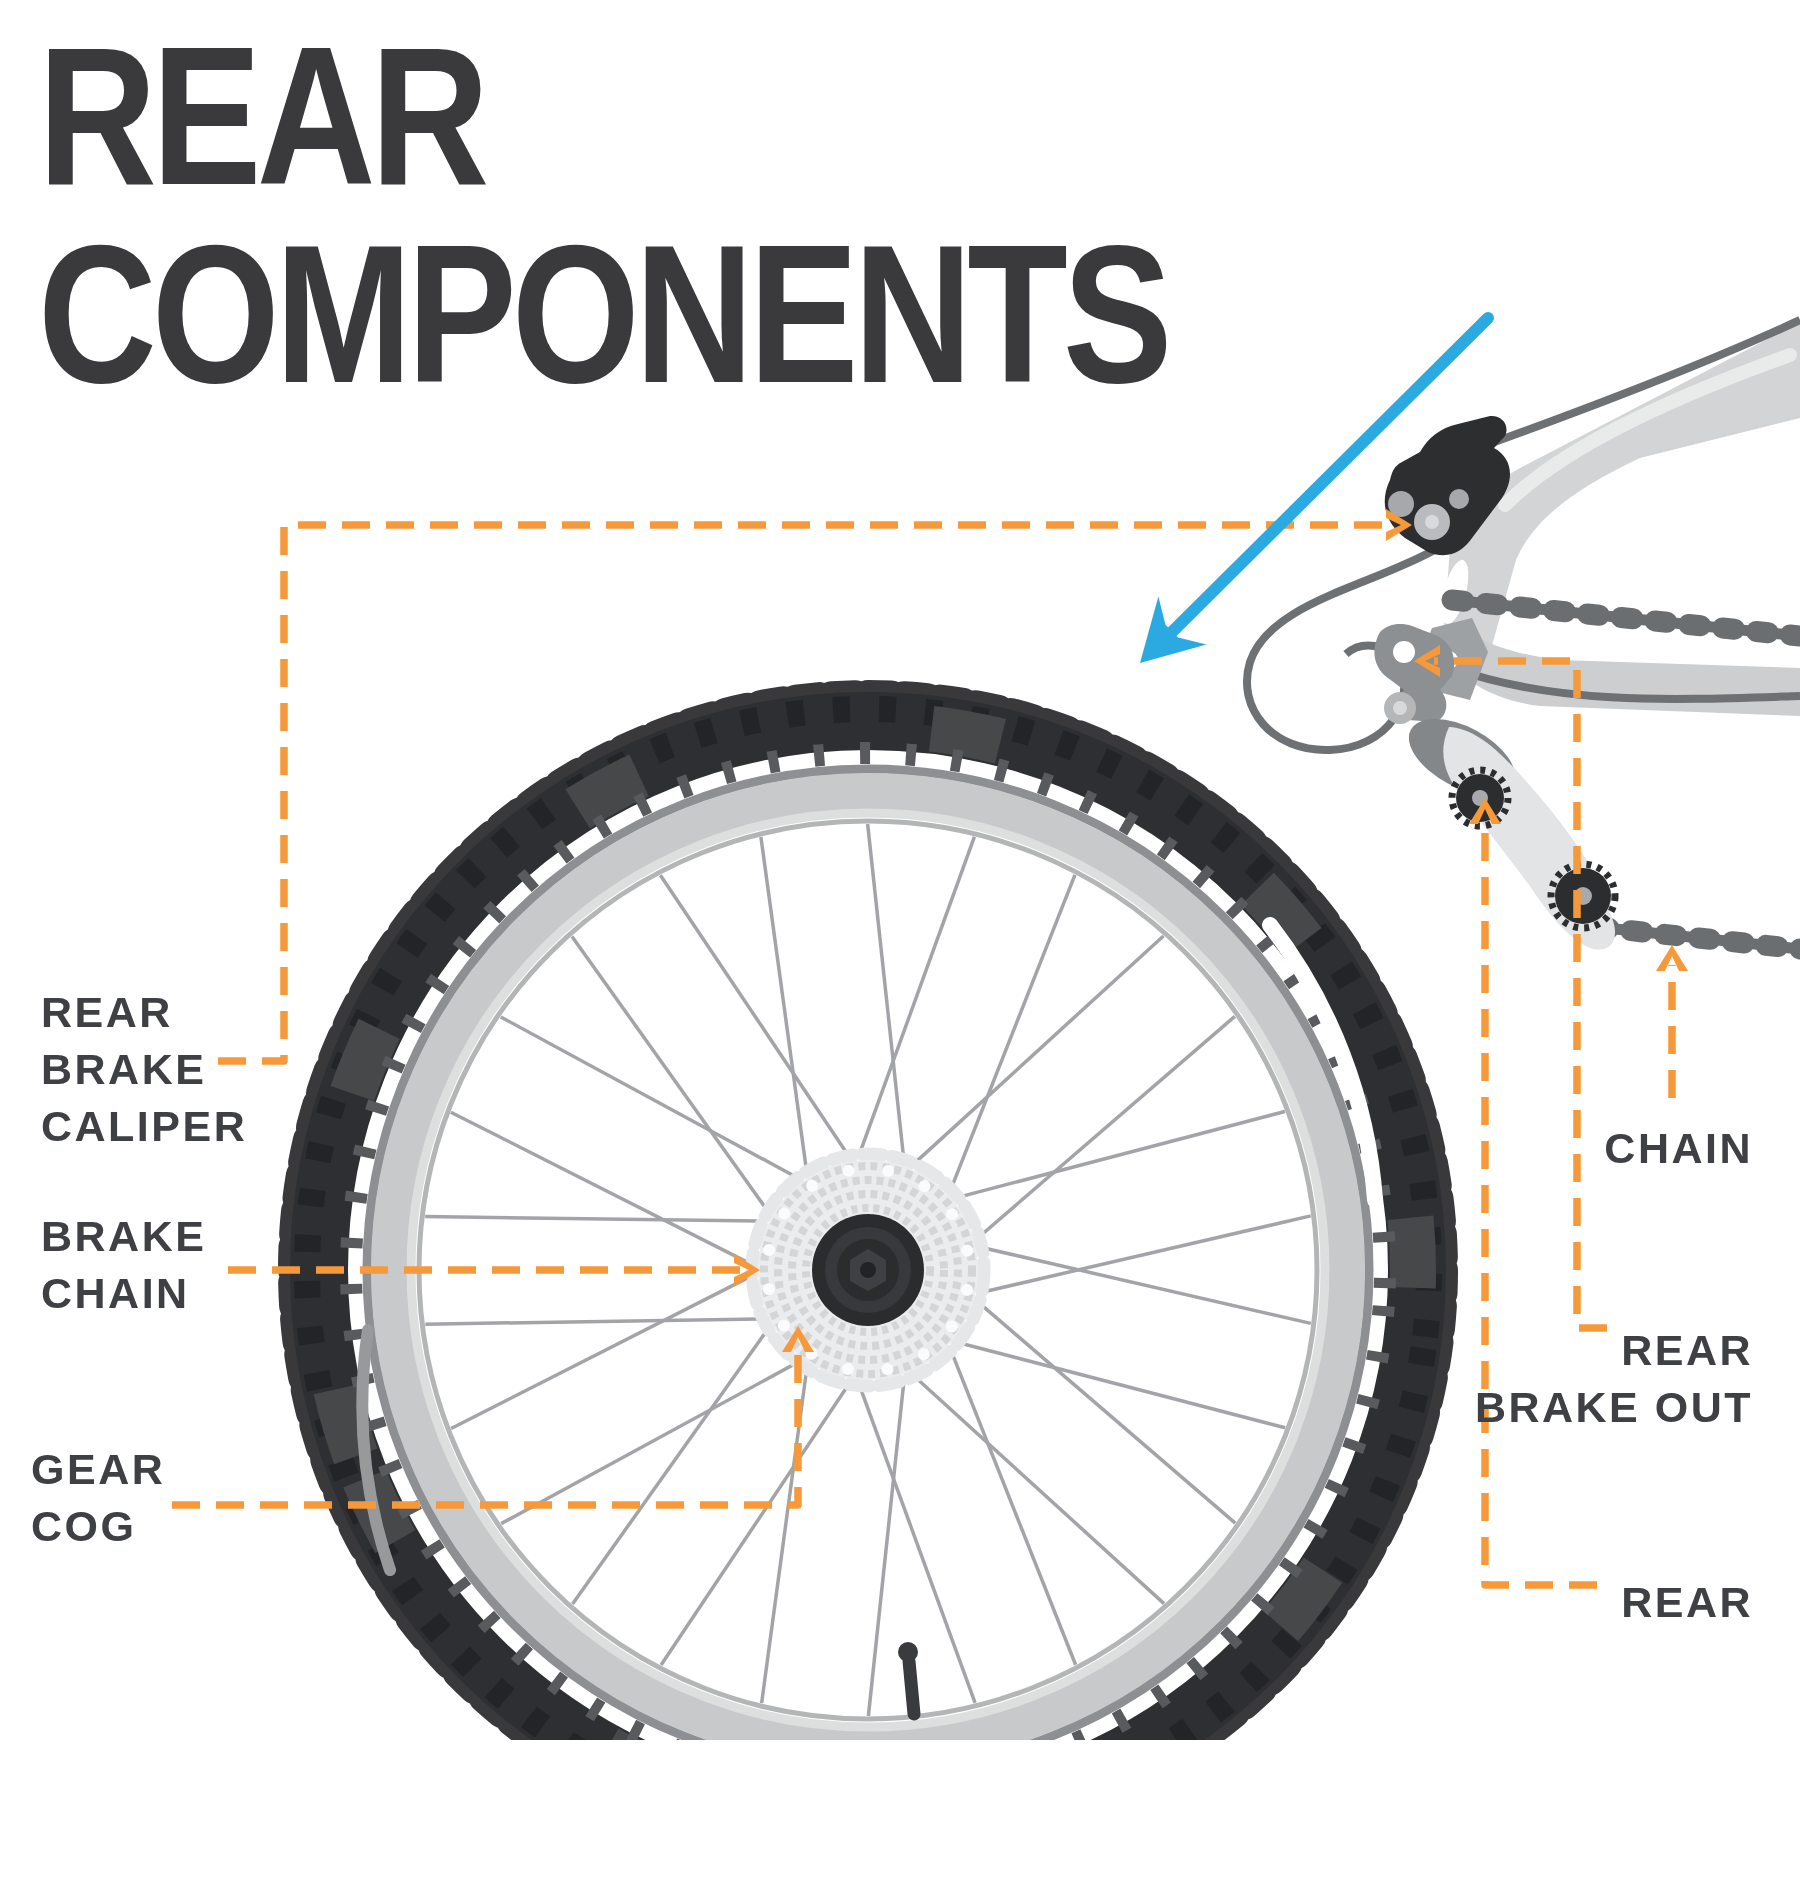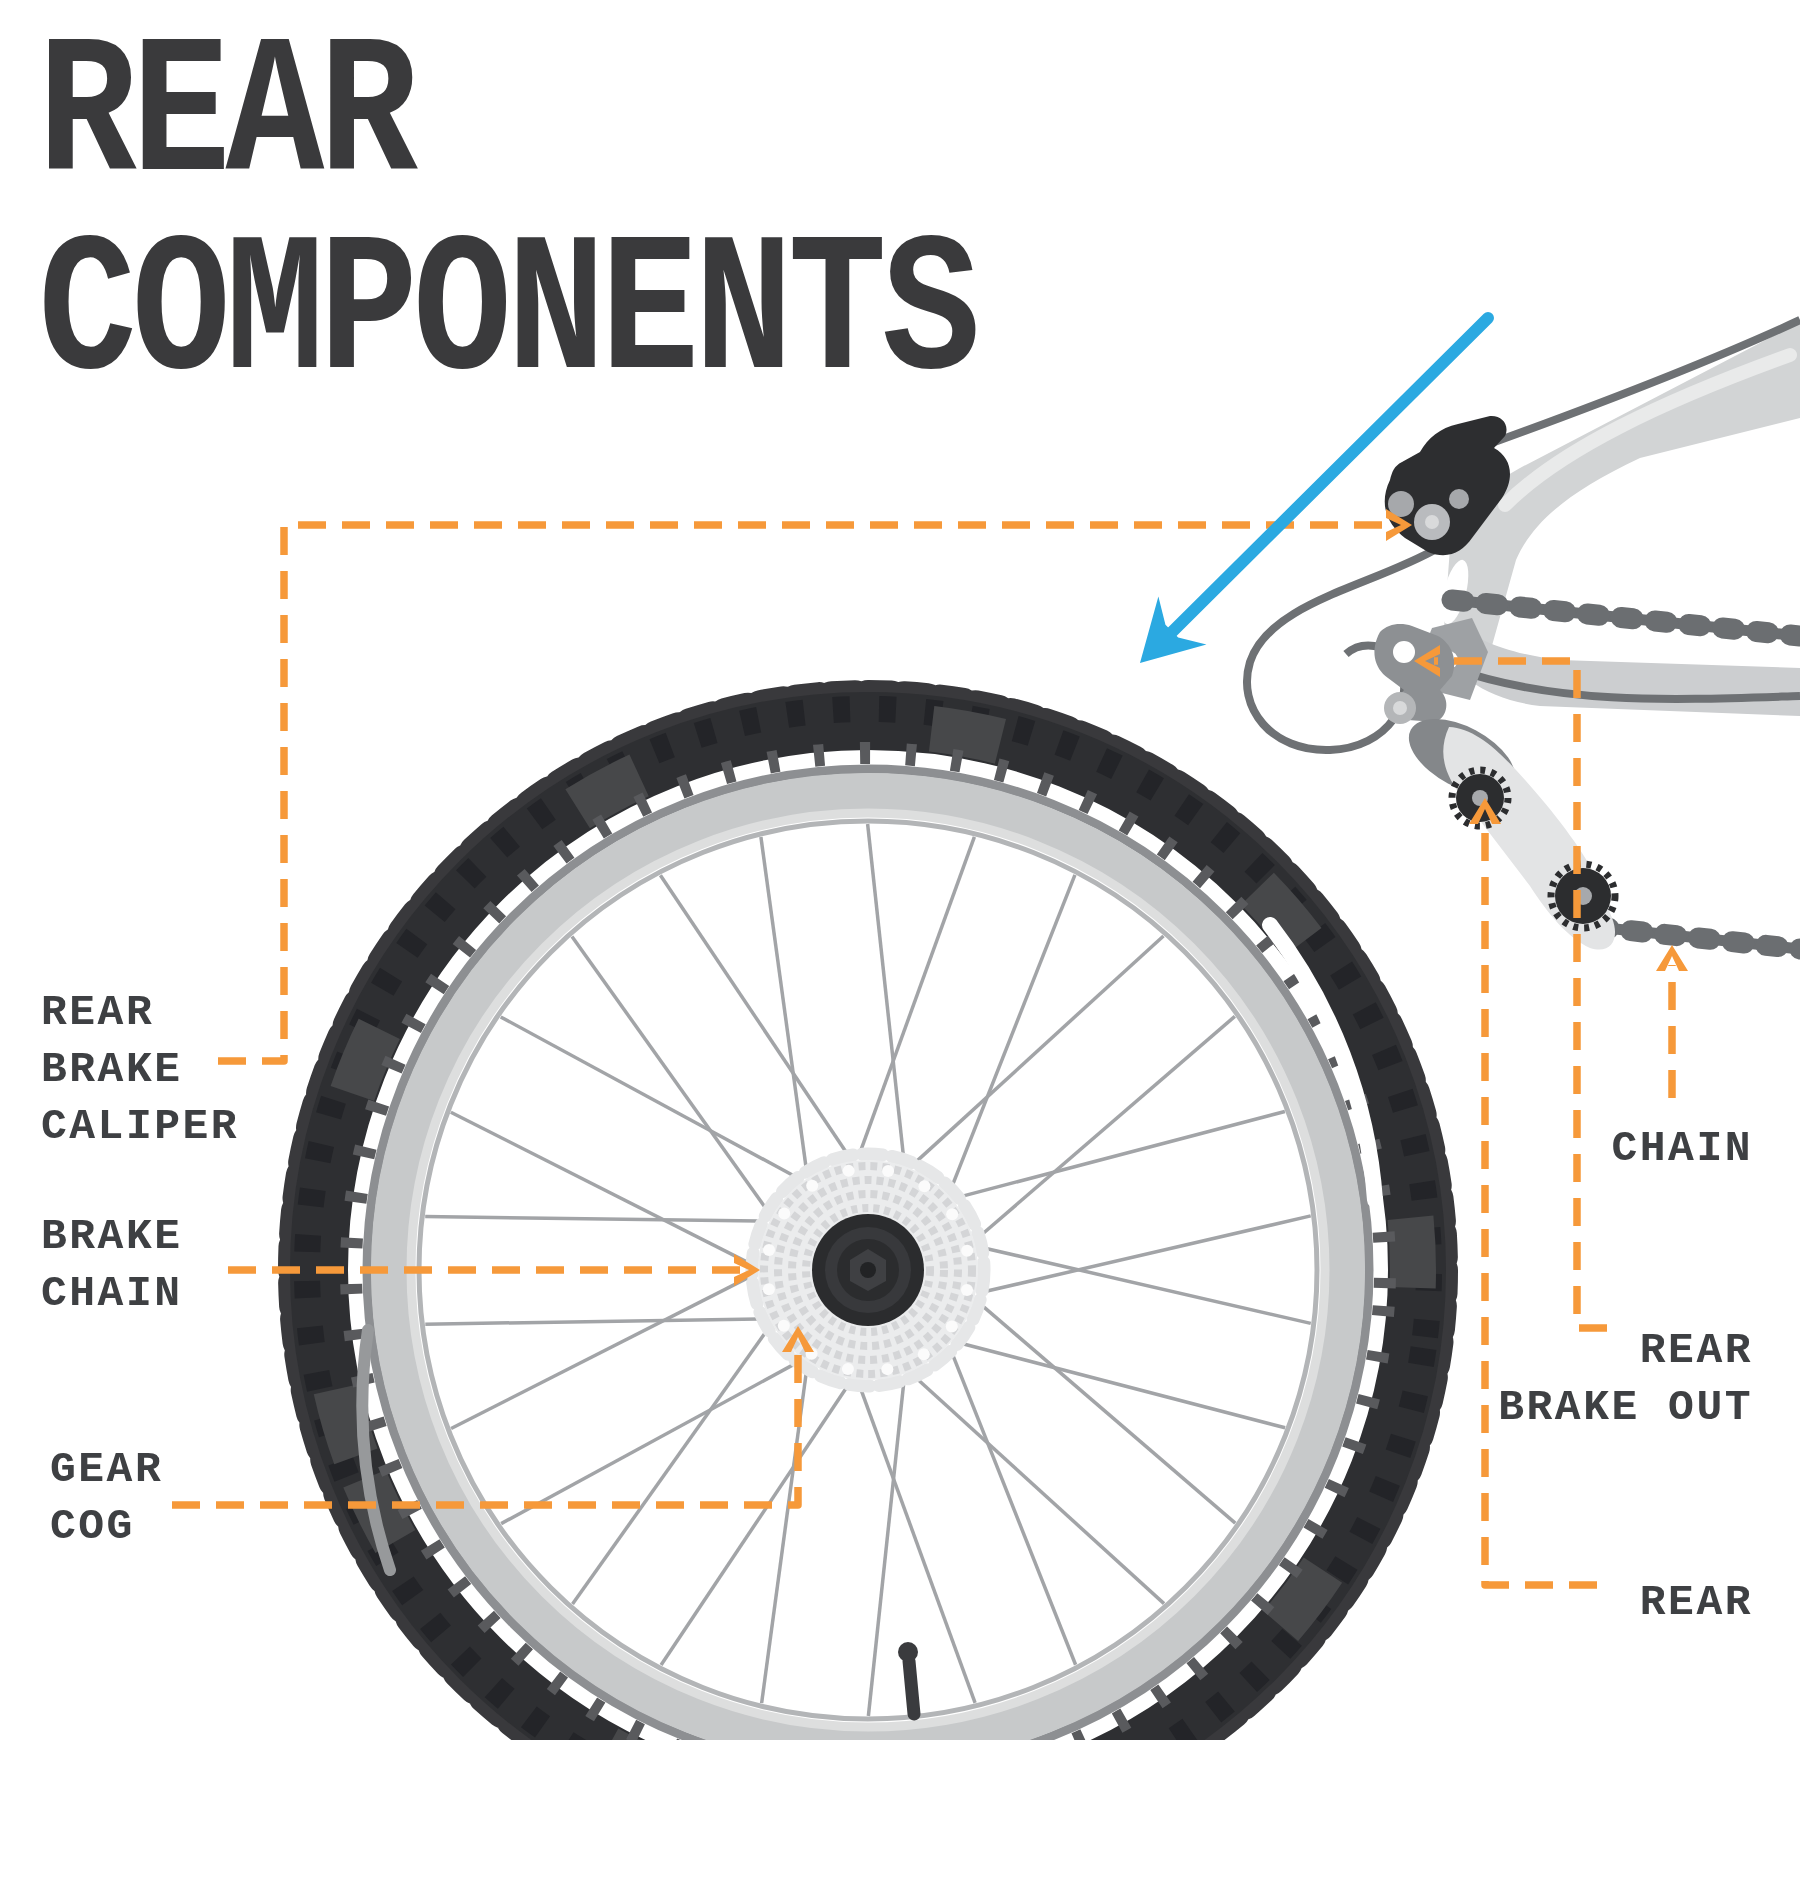--- a/index.html
+++ b/index.html
@@ -1,17 +1,17 @@
 <!DOCTYPE html>
 <html><head>
 <meta charset="utf-8">
 <style>
   html,body{margin:0;padding:0;background:#ffffff;}
   .stage{position:relative;width:1800px;height:1740px;background:#ffffff;overflow:hidden;
-         font-family:Liberation Mono, monospace;}
+         font-family:Liberation Sans, sans-serif;}
   .title{position:absolute;left:38px;top:18px;color:#3a3a3c;
          font-weight:900;font-size:196px;line-height:198px;letter-spacing:-6px;
          transform:scaleX(.84);transform-origin:0 0;white-space:nowrap;}
   .lbl{position:absolute;color:#3e4043;font-weight:700;font-size:43px;line-height:57px;
        letter-spacing:2.5px;white-space:nowrap;}
   .lbl.right{text-align:right;margin-top:16px;}
   svg{position:absolute;left:0;top:0;}
 </style>
 </head>
 <body>
@@ -202,21 +202,21 @@
     <div>REAR</div>
     <div>BRAKE</div>
     <div>CALIPER</div>
   </div>
 
   <div class="lbl" style="left:41px;top:1208px;">
     <div>BRAKE</div>
     <div>CHAIN</div>
   </div>
 
-  <div class="lbl" style="left:50px;top:1441px;">
+  <div class="lbl" style="left:31px;top:1441px;">
     <div>GEAR</div>
     <div>COG</div>
   </div>
 
   <div class="lbl right" style="right:47px;top:1104px;">
     <div>CHAIN</div>
   </div>
 
   <div class="lbl right" style="right:47px;top:1306px;">
     <div>REAR</div>

